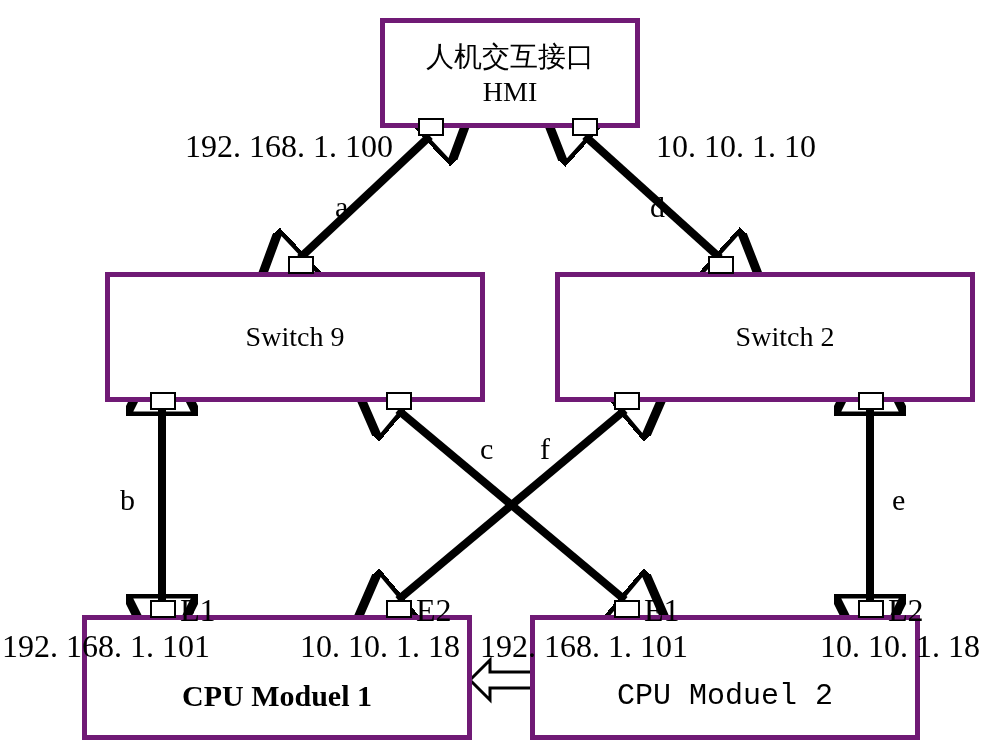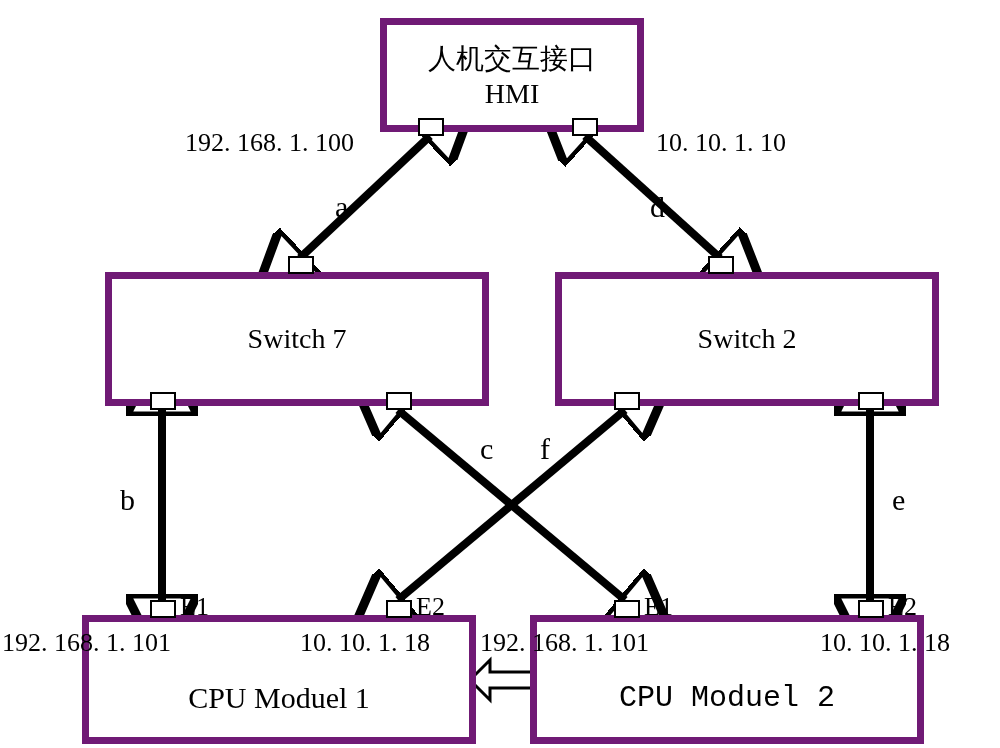--- a/index.html
+++ b/index.html
@@ -6,21 +6,21 @@
     margin: 0;
     padding: 0;
     width: 1000px;
     height: 748px;
     background: #fff;
     font-family: "SimSun", "Times New Roman", serif;
     position: relative;
   }
   .box {
     position: absolute;
-    border: 7px solid #701a75;
+    border: 5px solid #701a75;
     background: #fff;
     text-align: center;
     display: flex;
     flex-direction: column;
     justify-content: center;
     align-items: center;
     font-size: 28px;
   }
   .hmi {
     left: 380px;
@@ -32,20 +32,21 @@
     left: 105px;
     top: 272px;
     width: 370px;
     height: 120px;
   }
   .switch2 {
     left: 555px;
     top: 272px;
     width: 370px;
     height: 120px;
+    padding-left: 40px;
   }
   .cpu1 {
     left: 82px;
     top: 615px;
     width: 380px;
     height: 115px;
   }
   .cpu2 {
     left: 530px;
     top: 615px;
@@ -55,21 +56,21 @@
   }
   .port {
     position: absolute;
     width: 22px;
     height: 14px;
     border: 2px solid #000;
     background: #fff;
   }
   .label {
     position: absolute;
-    font-size: 26px;
+    font-size: 32px;
     color: #000;
     white-space: nowrap;
     text-align: right;
   }
   .conn-label {
     position: absolute;
     font-size: 30px;
     color: #000;
   }
   svg {
@@ -115,35 +116,35 @@
 <div class="box hmi">
   <div>人机交互接口</div>
   <div>HMI</div>
 </div>
 <div class="port" style="left:418px; top:118px;"></div>
 <div class="port" style="left:572px; top:118px;"></div>
 <div class="label" style="left:185px; top:128px;">192. 168. 1. 100</div>
 <div class="label" style="left:640px; top:128px;margin-left:16px;">10. 10. 1. 10</div>
 
 <div class="box switch1">
-  <div>Switch 7</div>
+  <div>Switch 9</div>
 </div>
 <div class="port" style="left:288px; top:256px;"></div>
 <div class="port" style="left:150px; top:392px;"></div>
 <div class="port" style="left:386px; top:392px;"></div>
 
 <div class="box switch2">
   <div>Switch 2</div>
 </div>
 <div class="port" style="left:708px; top:256px;"></div>
 <div class="port" style="left:614px; top:392px;"></div>
 <div class="port" style="left:858px; top:392px;"></div>
 
 <div class="box cpu1">
-  <div class="cpu-label" style="margin-top:36px;">CPU Moduel 1</div>
+  <div class="cpu-label" style="margin-top:36px;font-weight:bold;">CPU Moduel 1</div>
 </div>
 <div class="port" style="left:150px; top:600px;"></div>
 <div class="port" style="left:386px; top:600px;"></div>
 <div class="label" style="left:180px; top:592px;">E1</div>
 <div class="label" style="left:416px; top:592px;">E2</div>
 <div class="label" style="left:2px; top:628px;">192. 168. 1. 101</div>
 <div class="label" style="left:300px; top:628px;">10. 10. 1. 18</div>
 
 <div class="box cpu2">
   <div class="cpu-label" style="margin-top:36px;">CPU Moduel 2</div>

